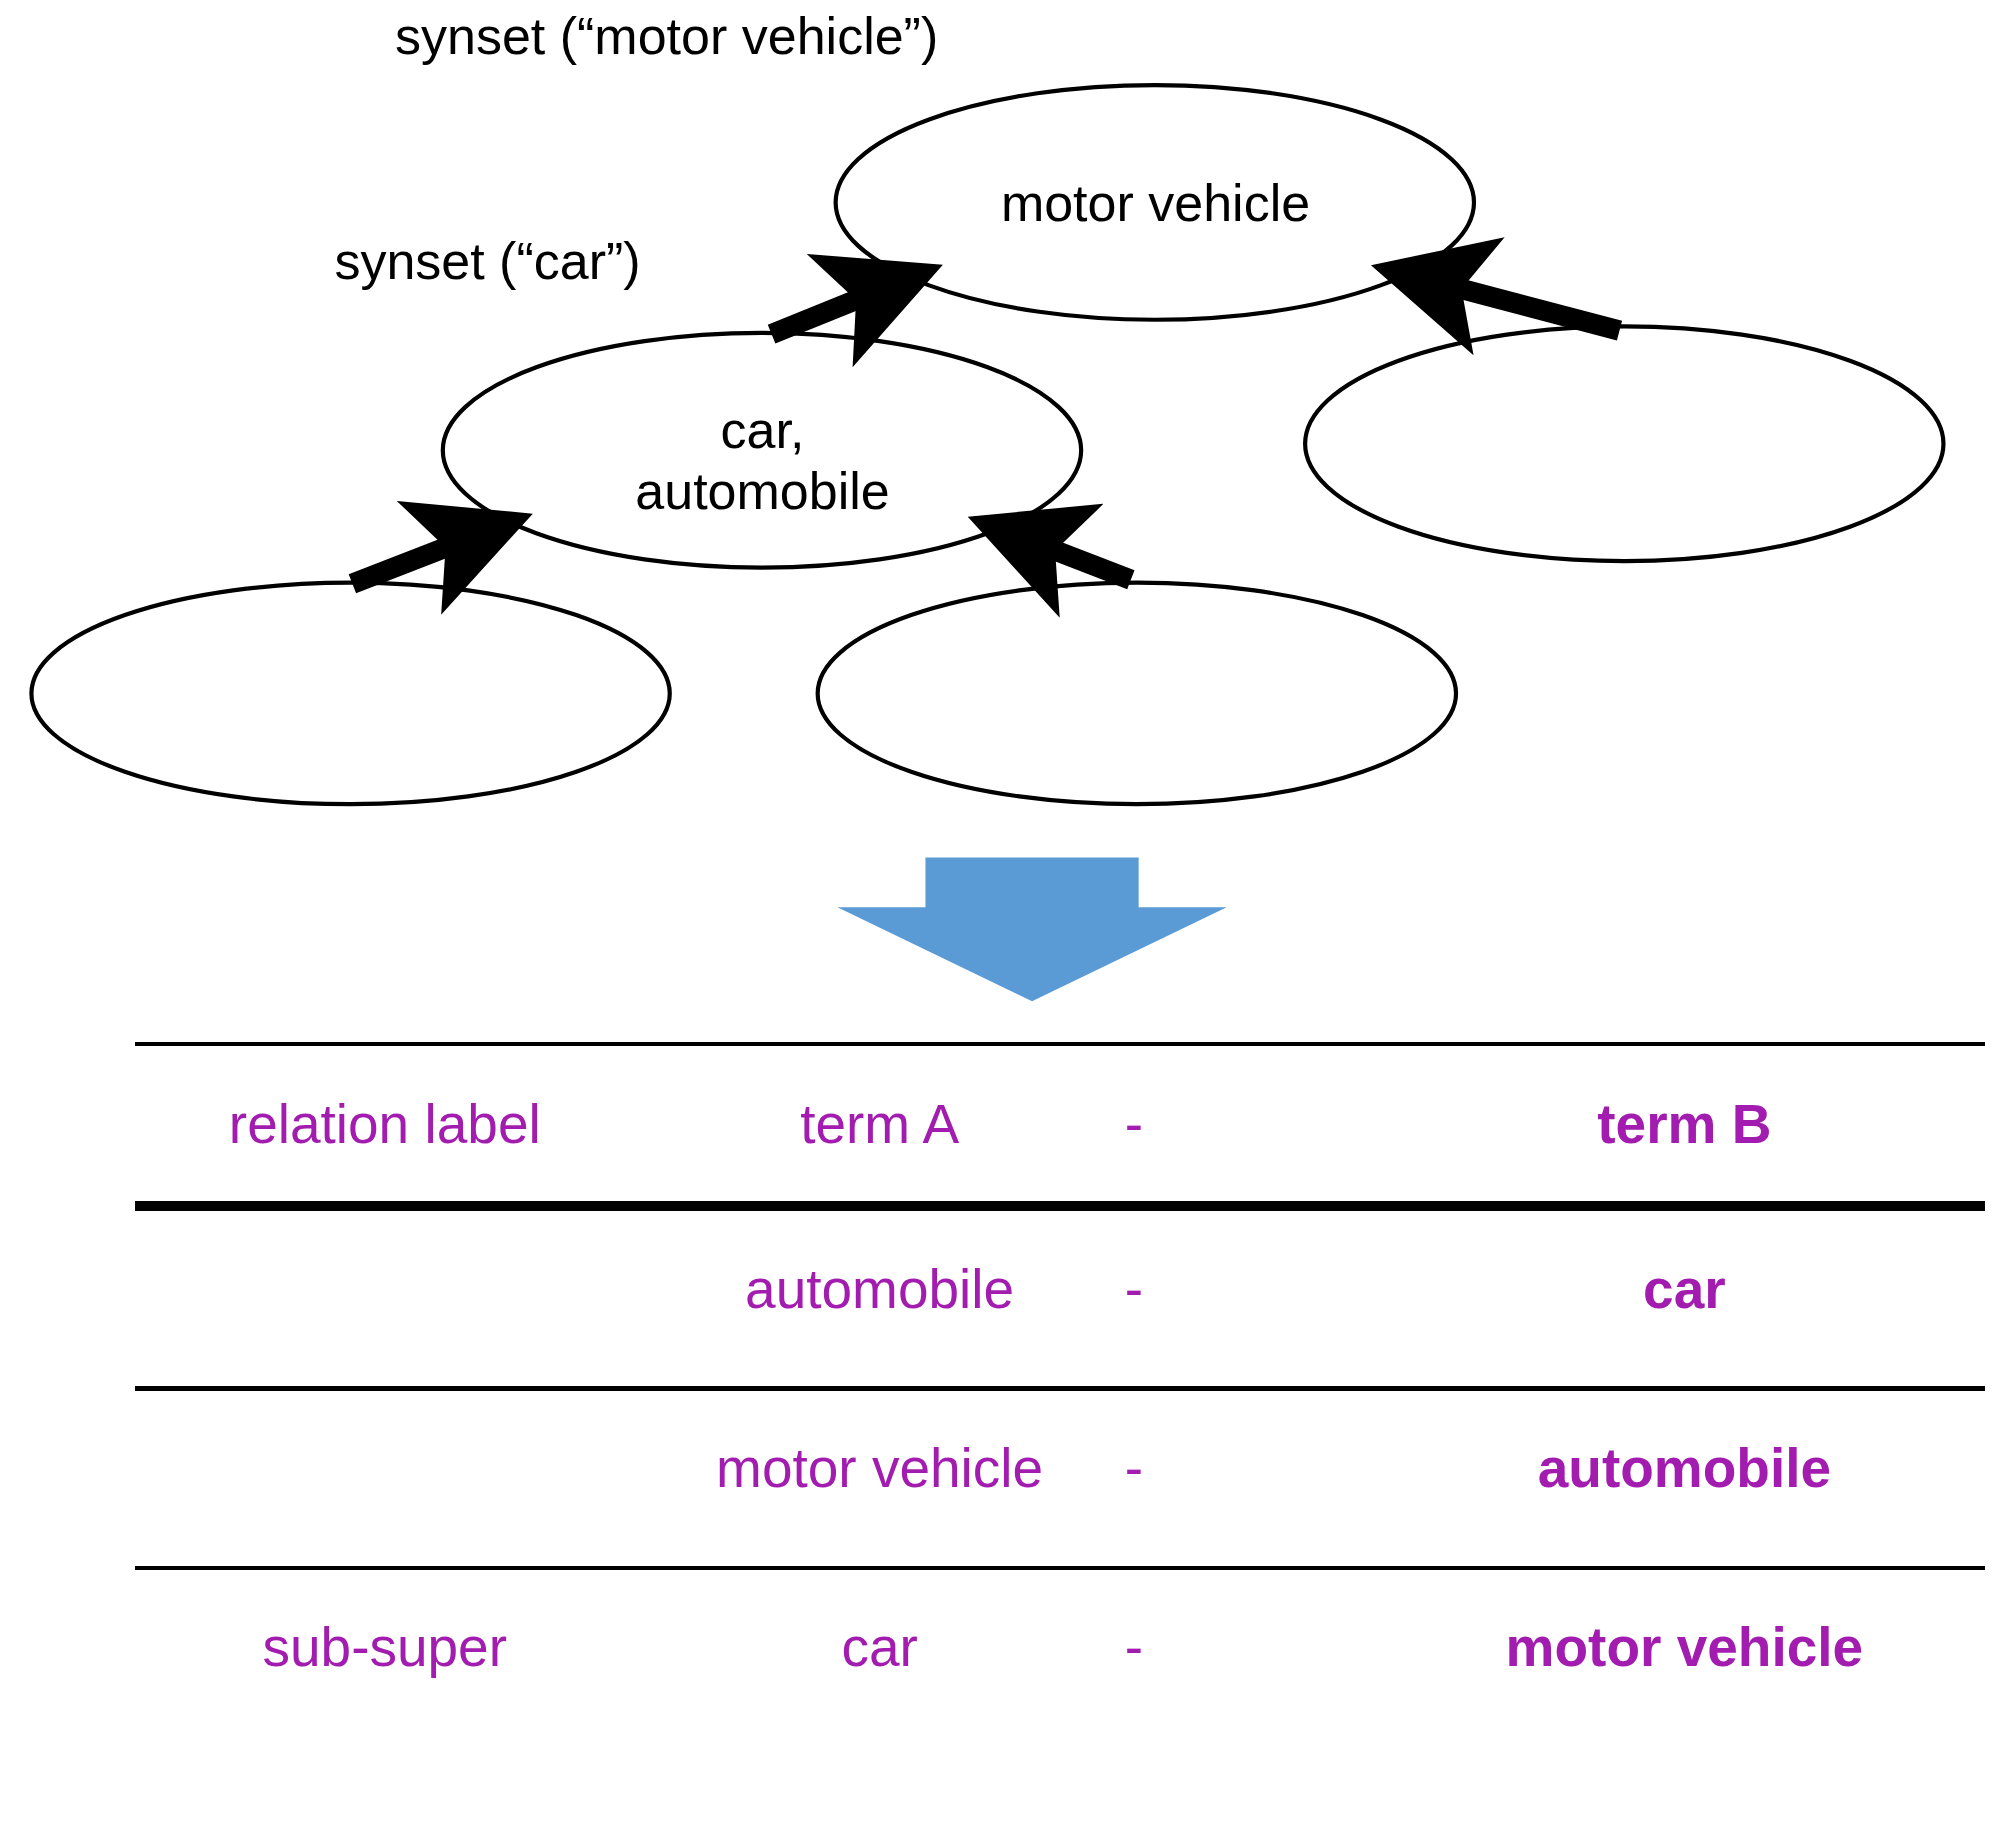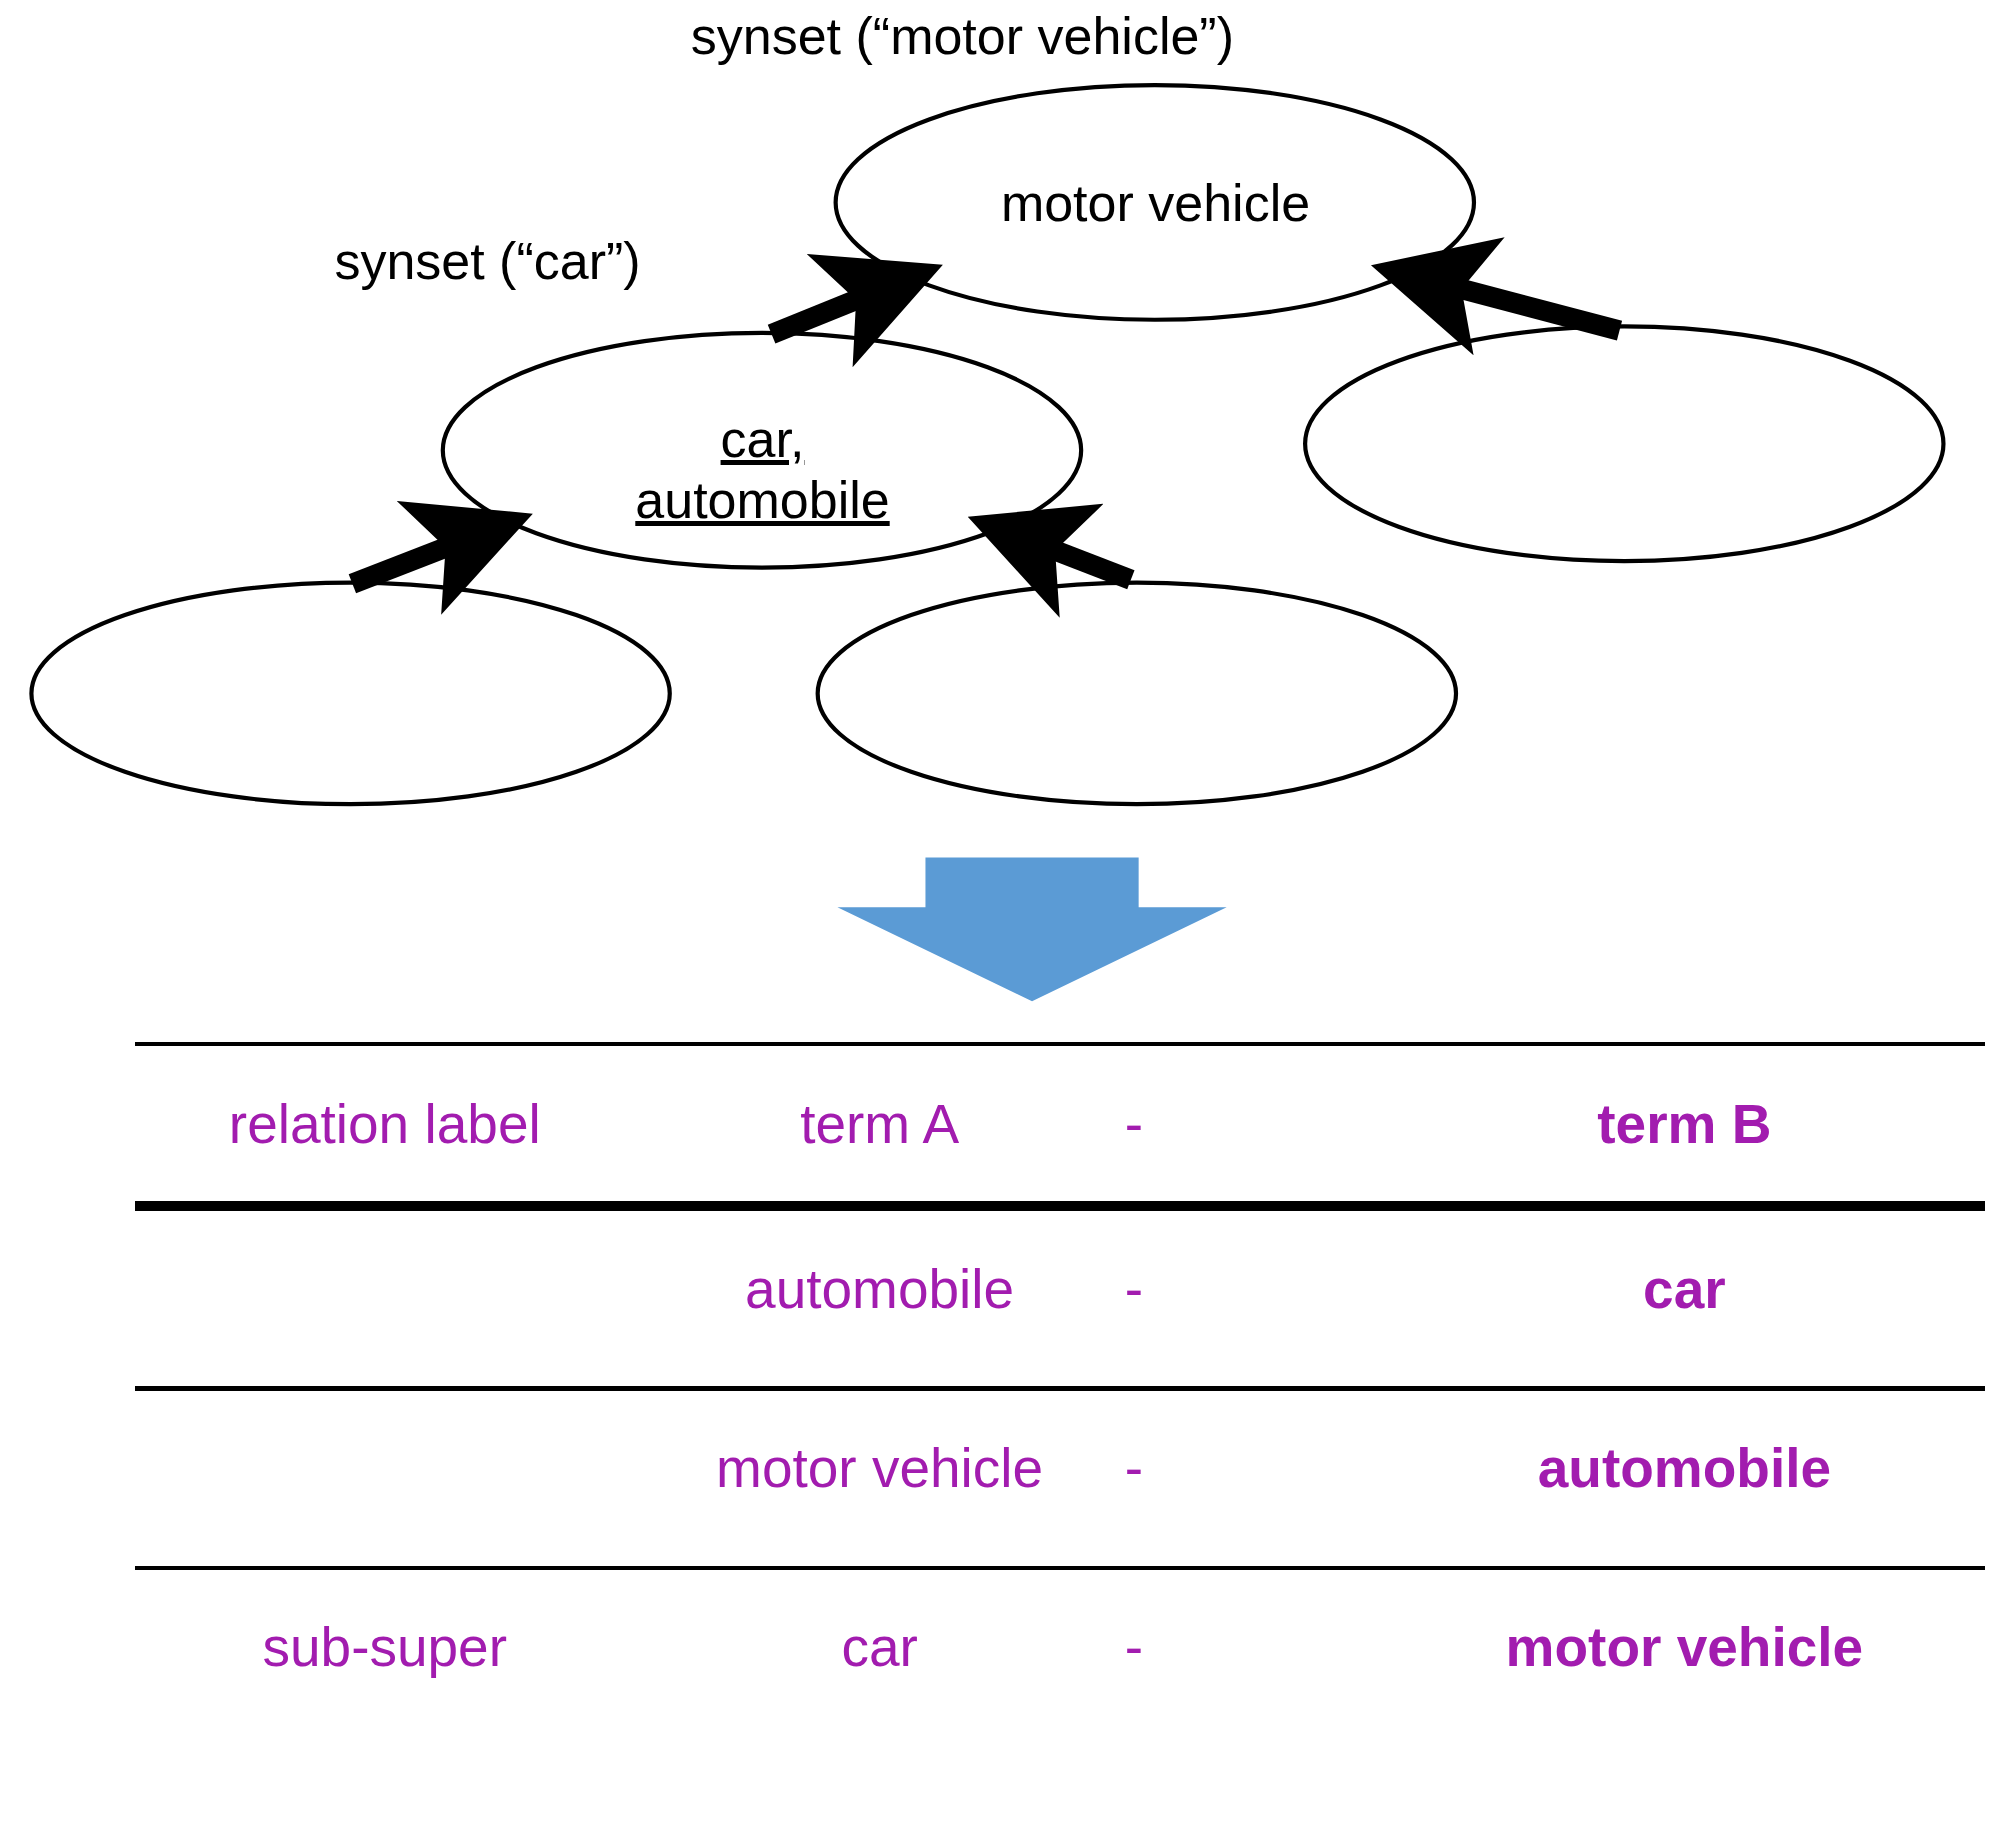--- a/index.html
+++ b/index.html
@@ -116,24 +116,24 @@
 
       <line x1="588" y1="975" x2="845" y2="875" stroke="#000" stroke-width="34" marker-end="url(#arrowhead)"></line>
 
       <line x1="1888" y1="968" x2="1660" y2="880" stroke="#000" stroke-width="34" marker-end="url(#arrowhead)"></line>
 
       <polygon points="1545,1432 1901,1432 1901,1515 2048,1515 1723,1672 1398,1515 1545,1515" fill="#5B9BD5"></polygon>
     </svg>
 
     <div class="node-label" style="left:836px; top:173px; width:639px;">motor vehicle</div>
 
-    <div class="node-label" style="left:443px; top:409px; width:639px;text-decoration:underline;">car,
+    <div class="node-label" style="left:443px; top:400px; width:639px;">car,
 automobile</div>
 
-    <div class="callout-label" style="left:395px; top:6px; width:839px; text-align:right;">synset (“motor vehicle”)</div>
+    <div class="callout-label" style="left:395px; top:6px; width:839px; text-align:left;">synset (“motor vehicle”)</div>
 
     <div class="callout-label" style="left:236px; top:231px; width:503px; text-align:center;">synset (“car”)</div>
 
   </div>
 
   <div id="relations-table">
 
     <div class="rule rule-thin"></div>
 
     <table class="tbl">

